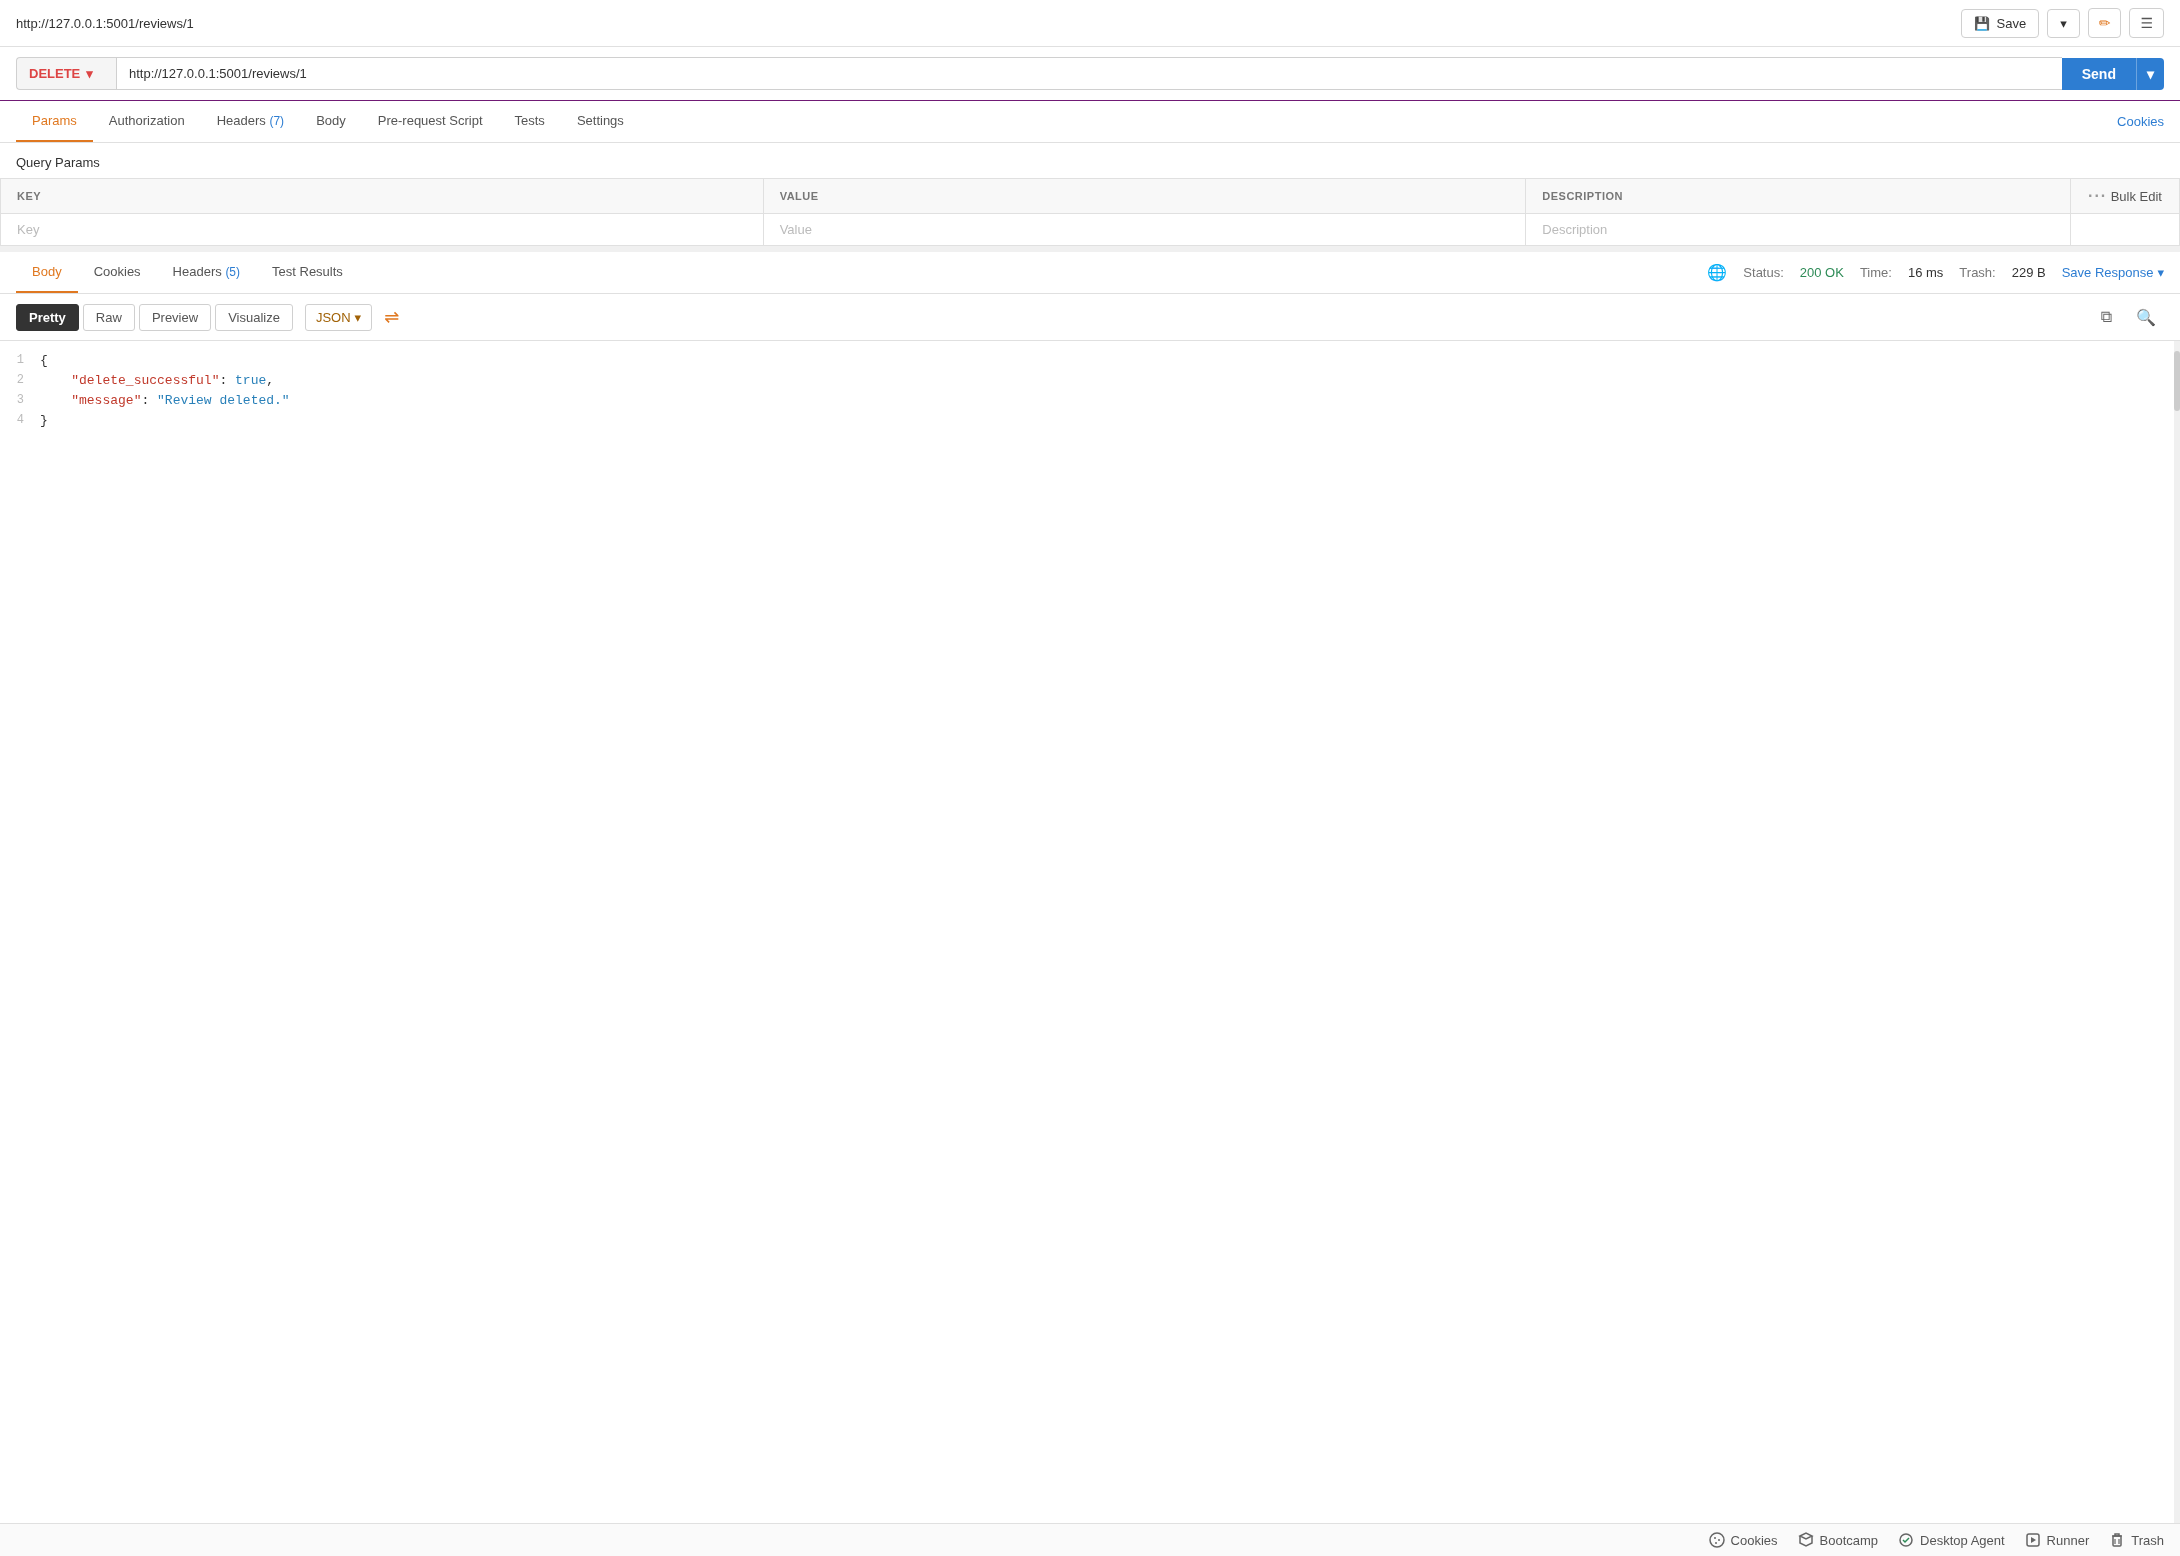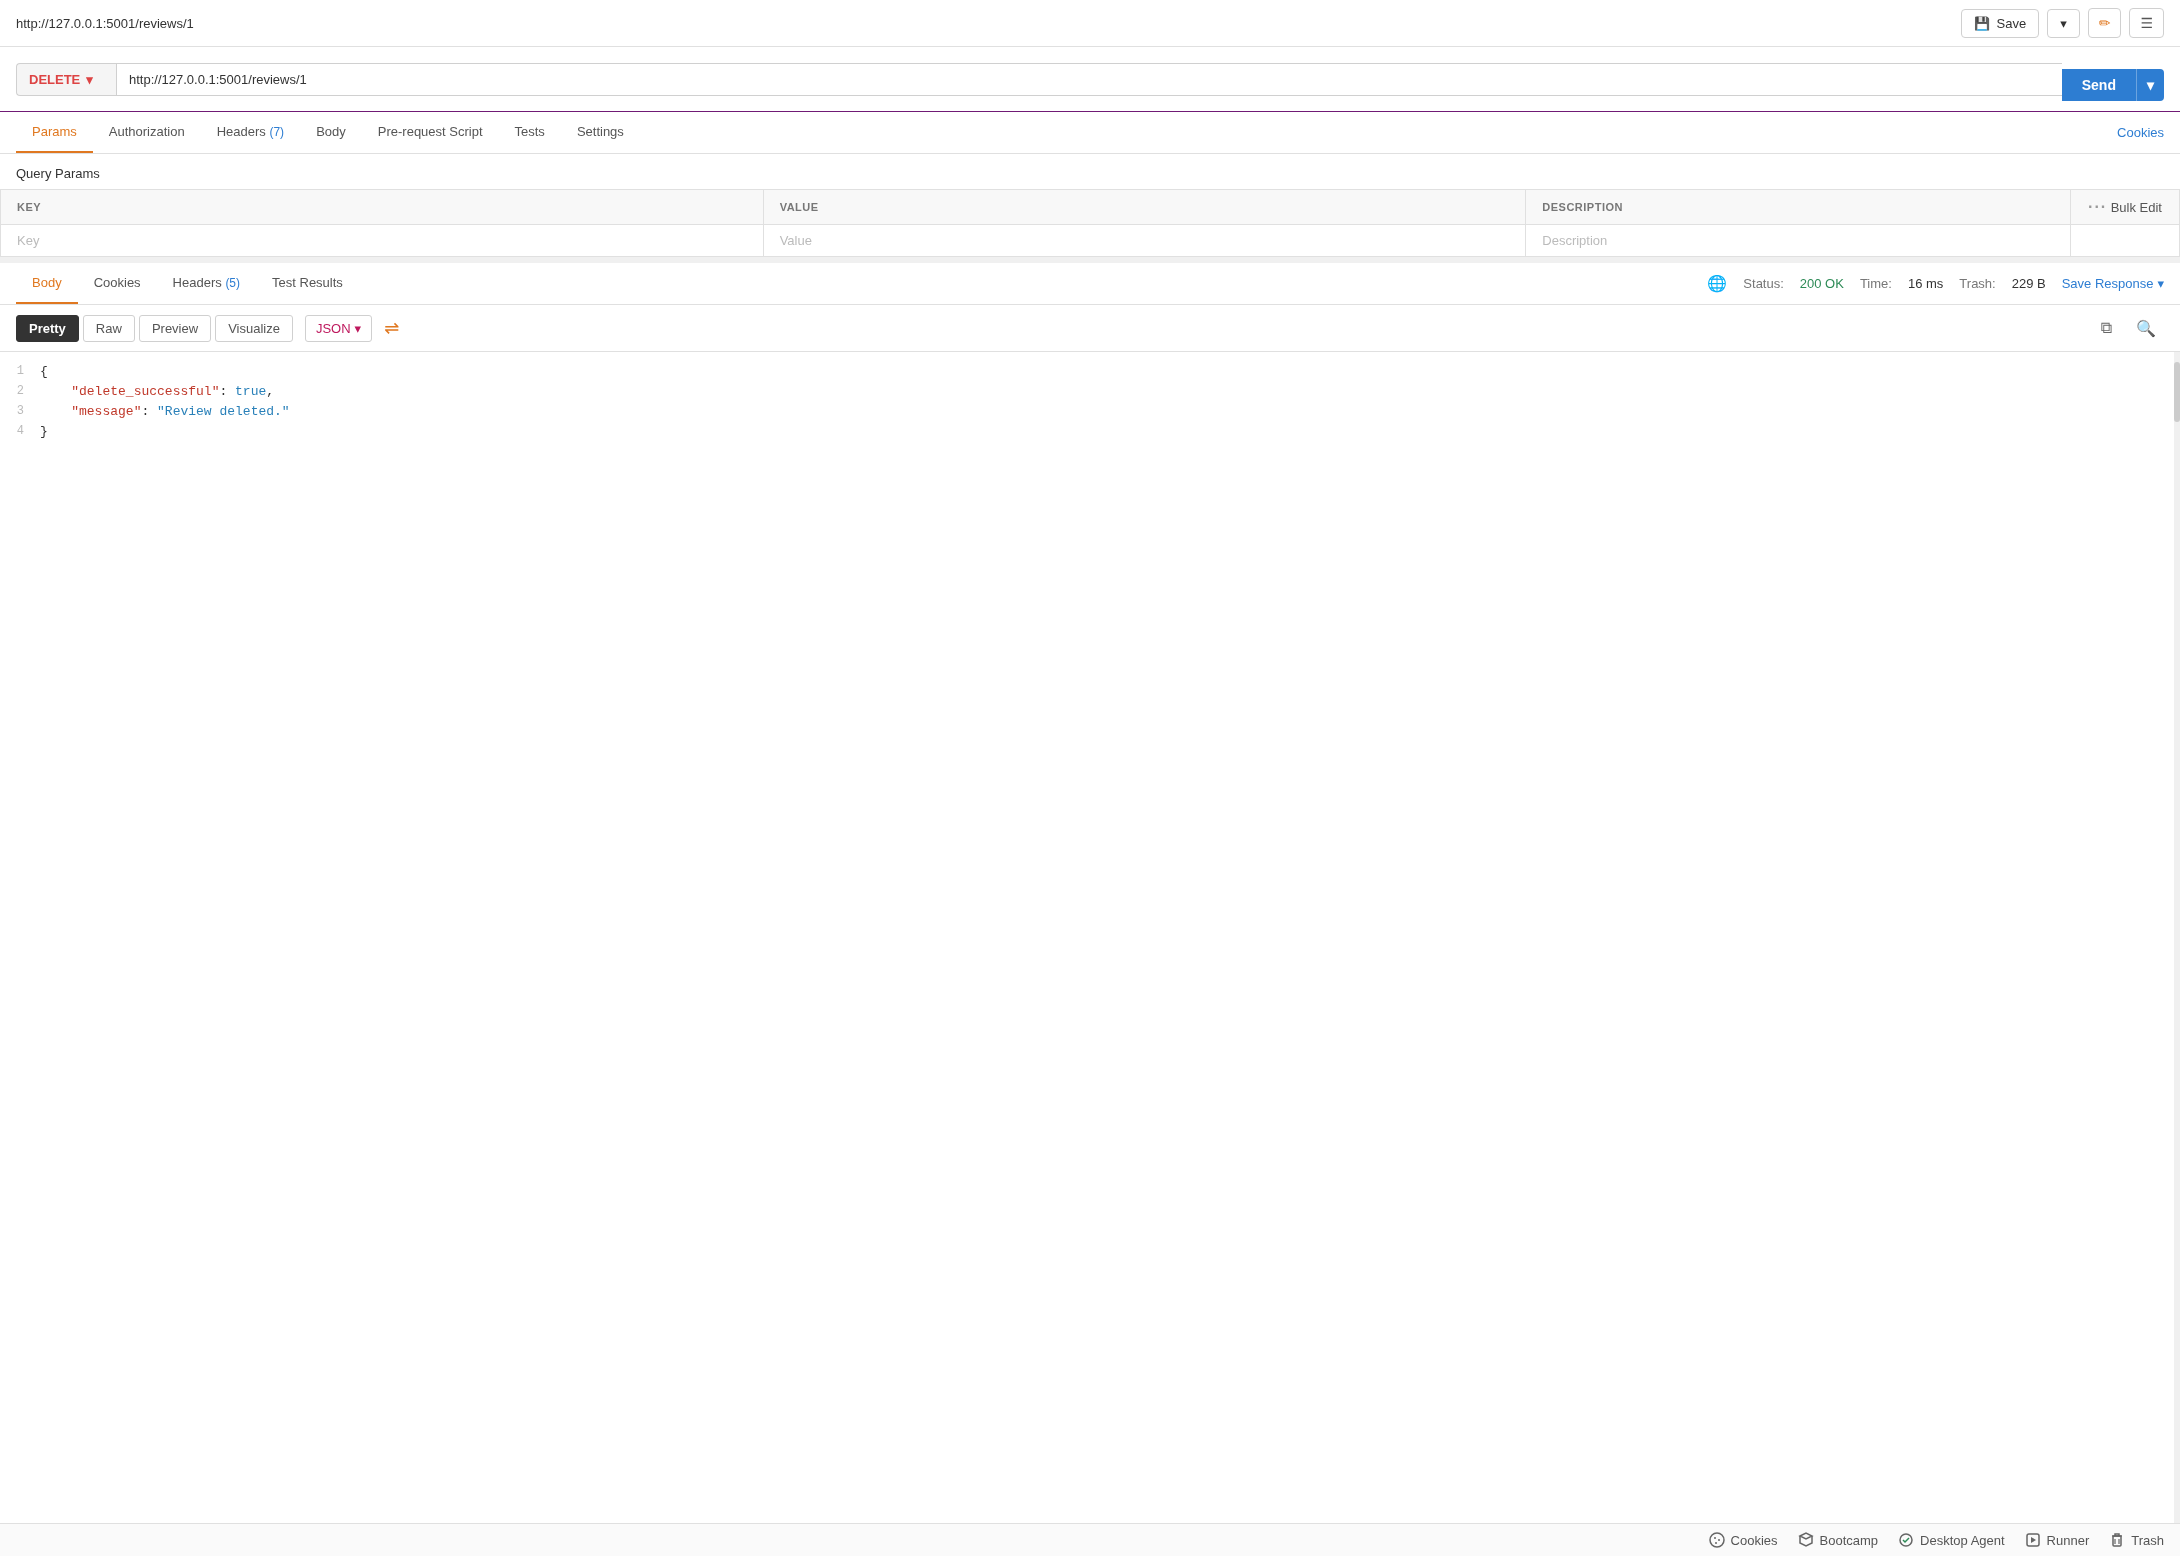--- a/index.html
+++ b/index.html
@@ -99,21 +99,20 @@
       display: flex;
       align-items: center;
       gap: 0;
       background: #2d7dd2;
       color: #fff;
       border: none;
       border-radius: 0 4px 4px 0;
       cursor: pointer;
       font-size: 14px;
       font-weight: 600;
-      margin-top: 12px;
     }
     .send-btn-label {
       padding: 8px 20px;
     }
     .send-btn-arrow {
       padding: 8px 10px;
       border-left: 1px solid rgba(255,255,255,0.3);
     }
 
     
@@ -264,21 +263,21 @@
     .format-select {
       display: flex;
       align-items: center;
       gap: 4px;
       border: 1px solid #d0d0d0;
       border-radius: 3px;
       padding: 5px 10px;
       background: #fff;
       cursor: pointer;
       font-size: 13px;
-      color: #be185d;
+      color: #a16207;
       margin-left: 8px;
     }
     .wrap-btn {
       background: none;
       border: none;
       cursor: pointer;
       color: #e07820;
       font-size: 18px;
       padding: 4px 8px;
     }

